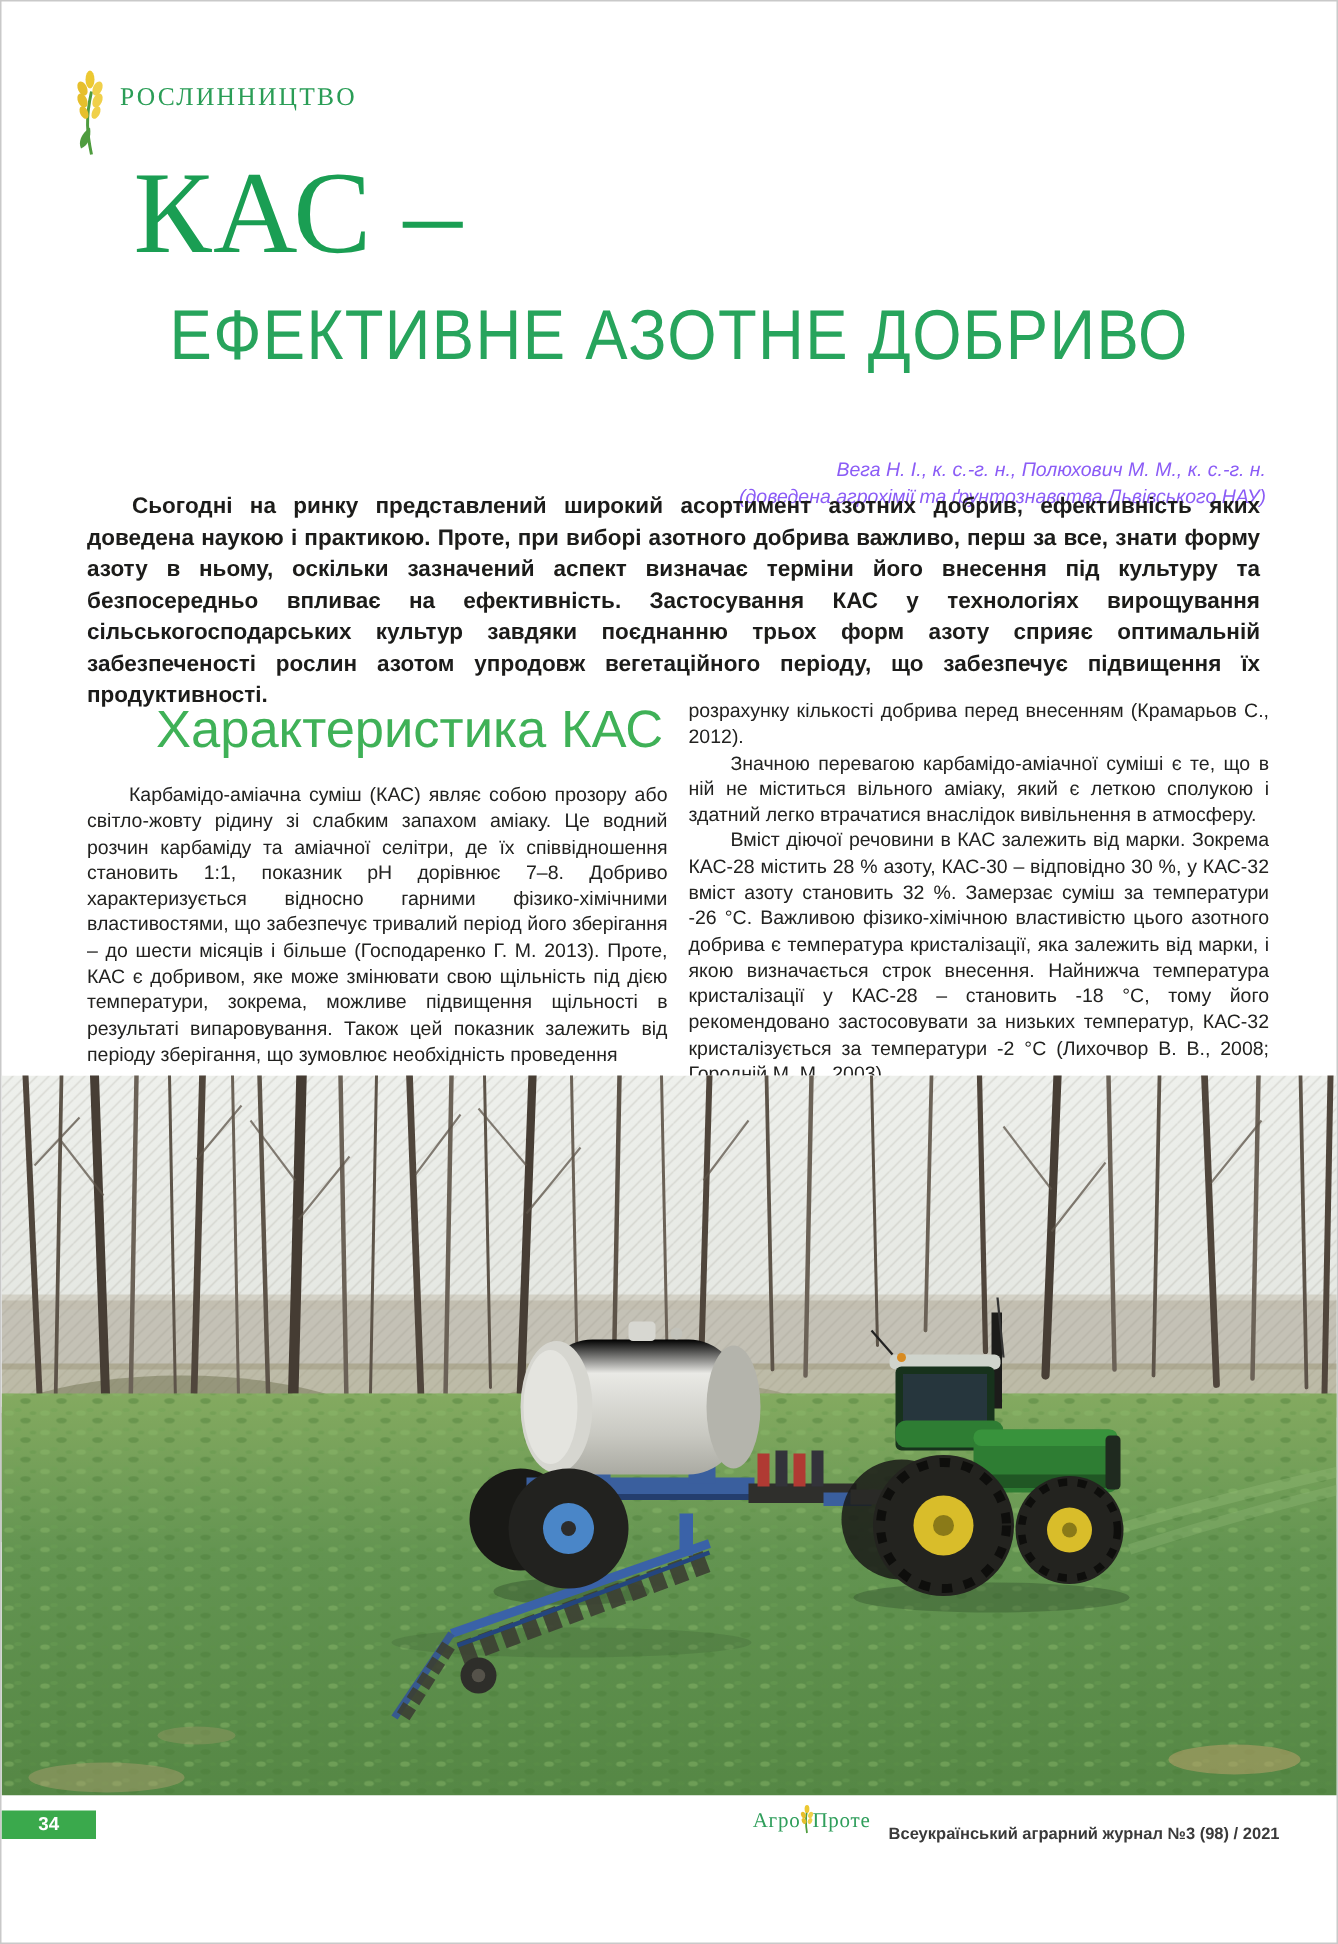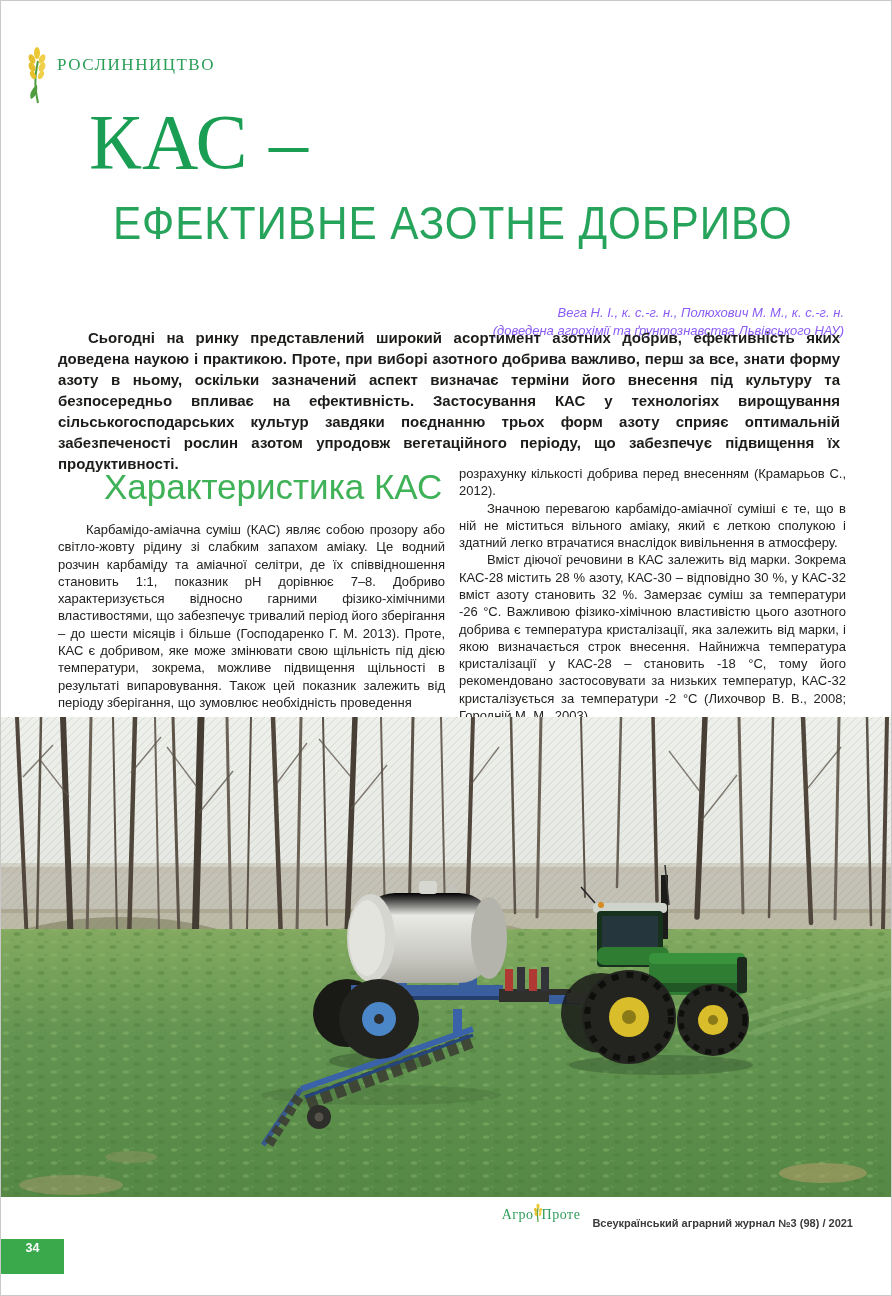--- a/index.html
+++ b/index.html
@@ -7,21 +7,21 @@
     position:relative;
     width:892px;height:1296px;
     background:#ffffff;
     border:1px solid #c9c9c9;
     box-sizing:border-box;
     font-family:"Liberation Sans",sans-serif;
     color:#1d1d1b;
     overflow:hidden;
   }
   
-  .rubric{position:absolute;left:24px;top:44px;display:flex;align-items:flex-start;gap:8px;}
+  .rubric{position:absolute;left:47px;top:44px;display:flex;align-items:flex-start;gap:8px;}
   .rubric-label{
     font-family:"Liberation Serif",serif;
     color:#2a9d56;font-size:17px;letter-spacing:1.5px;
     padding-top:10px;font-weight:400;
   }
   
   .title1{
     position:absolute;left:88px;top:96px;
     font-family:"Liberation Serif",serif;font-weight:400;
     font-size:78px;color:#1a9e53;letter-spacing:1px;white-space:nowrap;
@@ -53,23 +53,23 @@
     font-size:35px;font-weight:400;color:#3fb157;letter-spacing:0;
     white-space:nowrap;
   }
   .body{font-size:13px;line-height:1.33;text-align:justify;margin:0;color:#222220;}
   .ind{text-indent:28px;}
   
   .photo{position:absolute;left:0;top:716px;width:892px;height:480px;}
   .photo svg{display:block;}
   
   .pagenum{
-    position:absolute;left:0;top:1206px;width:63px;height:35px;
+    position:absolute;left:0;top:1206px;width:63px;height:19px;
     background:#3aa94c;color:#ffffff;font-size:12.5px;font-weight:bold;
-    text-align:center;line-height:19px;margin-top:32px;
+    text-align:center;line-height:19px;
   }
   .footer-right{
     position:absolute;right:38px;top:1202px;height:24px;
     display:flex;align-items:center;gap:12px;
   }
   .logo{display:flex;align-items:center;font-family:"Liberation Serif",serif;
     font-size:14px;color:#2f9e5b;letter-spacing:0.5px;}
   .journal-line{font-size:11px;font-weight:bold;color:#3a3a3a;margin-top:16px;}
 </style>
 </head>

